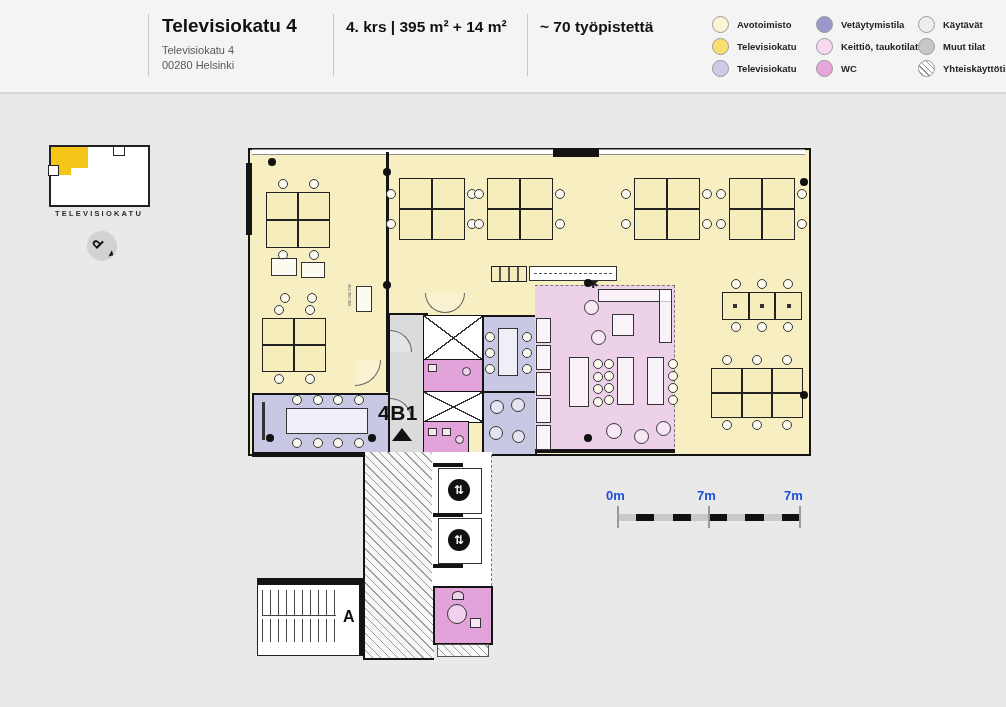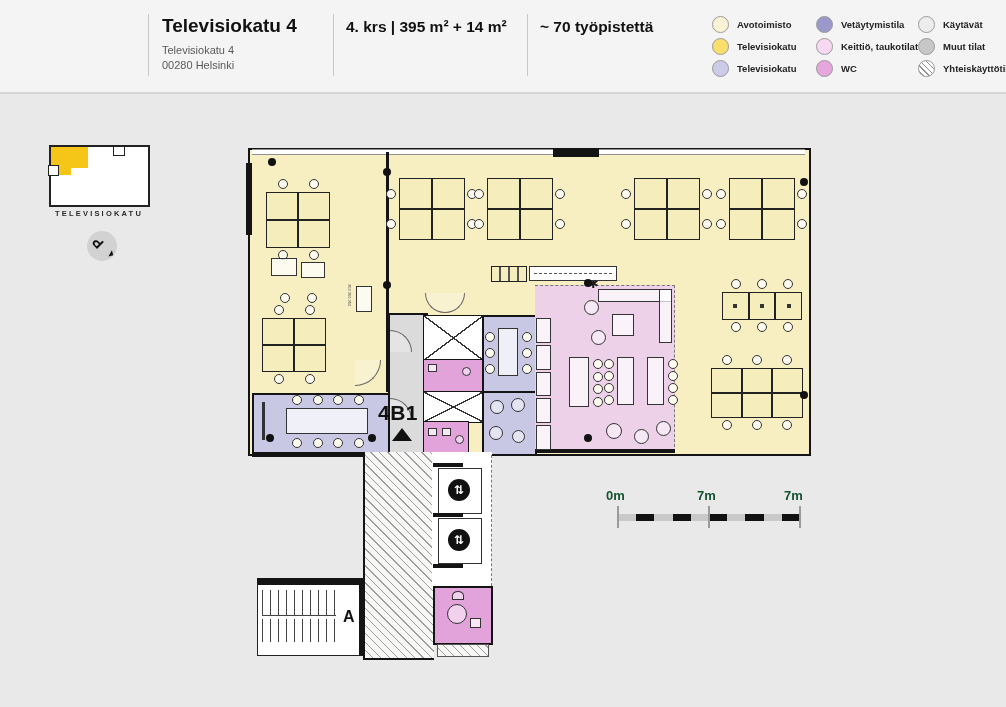--- a/index.html
+++ b/index.html
@@ -65,21 +65,21 @@
   .lift{position:absolute;width:22px;height:22px;border-radius:50%;background:#111;color:#fff;font-size:12px;font-weight:700;display:flex;align-items:center;justify-content:center;}
   .treads{position:absolute;background:repeating-linear-gradient(90deg,#444 0 1px,rgba(0,0,0,0) 1px 8px);}
   #lbl-4b1{position:absolute;left:378px;top:401px;font-size:21px;font-weight:800;color:#111;letter-spacing:.5px;}
   #tri-4b1{position:absolute;left:392px;top:428px;width:0;height:0;border-left:10px solid transparent;border-right:10px solid transparent;border-bottom:13px solid #111;}
   #lbl-a{position:absolute;left:343px;top:608px;font-size:16px;font-weight:800;color:#111;}
   #shelf-note{position:absolute;left:352px;top:284px;width:30px;font-size:4px;color:#555;transform:rotate(90deg);transform-origin:left top;white-space:nowrap;}
   
   #scalebar-bar{position:absolute;left:618px;top:514px;width:182px;height:7px;background:#C9C9C9;
      background-image:repeating-linear-gradient(90deg,rgba(0,0,0,0) 0 18.2px,#111 18.2px 36.4px);}
   .sb-tick{position:absolute;top:506px;width:1.5px;height:22px;background:#9a9a9a;}
-  .sb-lbl{position:absolute;top:488px;font-size:13px;font-weight:800;color:#14532d;}
+  .sb-lbl{position:absolute;top:488px;font-size:13px;font-weight:800;color:#1d4ed8;}
 </style>
 </head>
 <body>
 
 <div id="canvas">
 
   <div id="header">
     <div class="vdiv" style="left:148px"></div>
     <div class="abs" style="left:162px;top:15px">
       <div class="h-title">Televisiokatu 4</div>

